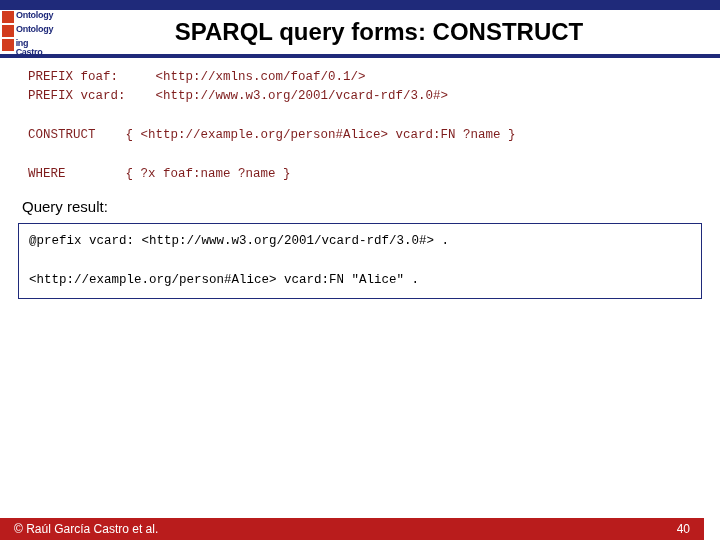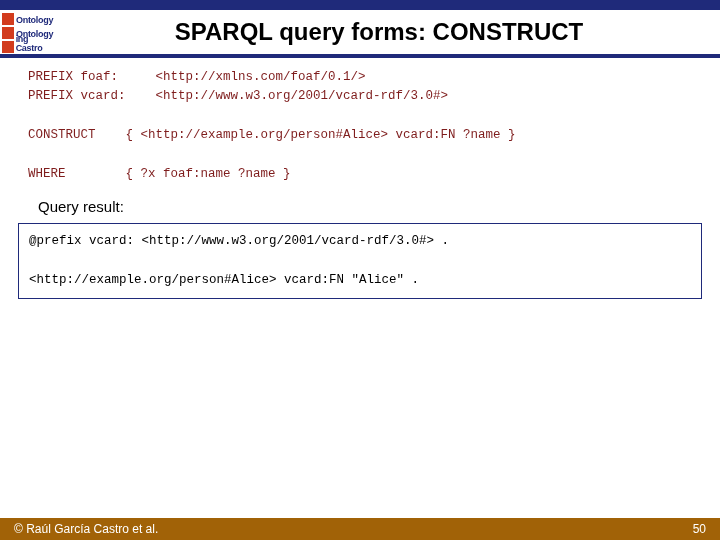--- a/index.html
+++ b/index.html
@@ -1,29 +1,29 @@
 <!DOCTYPE html>
 <html><head>
 <meta charset="utf-8">
 <style>
   * { margin: 0; padding: 0; box-sizing: border-box; }
   html, body { width: 720px; height: 540px; font-family: Arial, Helvetica, sans-serif; background: #fff; }
   .slide { position: relative; width: 720px; height: 540px; }
   .topbar { position: absolute; top: 0; left: 0; right: 0; height: 10px; background: #1f2a7a; }
   .titlebar { position: absolute; top: 10px; left: 0; right: 0; height: 48px; background: #fff; border-bottom: 4px solid #1f2a7a; display: flex; align-items: center; }
   .logo { width: 54px; height: 46px; margin-left: 2px; display: flex; flex-direction: column; justify-content: space-between; padding: 2px 0; }
-  .logo-row { display: flex; align-items: flex-end; height: 14px; }
+  .logo-row { display: flex; align-items: flex-start; height: 14px; }
   .sq { width: 12px; height: 12px; background: #d23c1e; margin-right: 2px; }
   .lt { font-size: 9px; font-weight: 700; color: #1f2a7a; line-height: 9px; letter-spacing: -0.3px; }
   .title { flex: 1; text-align: center; font-size: 24px; font-weight: 700; color: #000; padding-right: 18px; }
   .content { position: absolute; top: 68px; left: 18px; right: 18px; bottom: 30px; }
   .codebox { border: 1.5px solid #1f2a7a; padding: 8px 10px; margin-bottom: 14px; font-family: "Courier New", monospace; font-size: 12.5px; line-height: 1.55; white-space: pre; color: #000; overflow: hidden; }
   .codeplain { padding: 0 10px; font-family: "Courier New", monospace; font-size: 12.5px; line-height: 1.55; white-space: pre; color: #7f1d1d; margin-bottom: 14px; }
-  .label { font-size: 15px; color: #000; margin: 6px 0 8px 20px; }
-  .footer { position: absolute; bottom: 0; left: 0; right: 0; height: 22px; background: #a16207; color: #fff; font-size: 12px; display: flex; align-items: center; justify-content: space-between; padding: 0 14px; }
+  .label { font-size: 15px; color: #000; margin: 6px 0 8px 4px; }
+  .footer { position: absolute; bottom: 0; left: 0; right: 16px; height: 22px; background: #b91c1c; color: #fff; font-size: 12px; display: flex; align-items: center; justify-content: space-between; padding: 0 14px; }
 </style>
 </head>
 <body>
 
 <div class="slide">
   <div class="topbar"></div>
 
   <div class="titlebar">
     <div class="logo">
       <div class="logo-row">
@@ -50,15 +50,15 @@
 
 WHERE        { ?x foaf:name ?name }</div>
     <div class="label">Query result:</div>
     <div class="codebox">@prefix vcard: &lt;http://www.w3.org/2001/vcard-rdf/3.0#&gt; .
 
 &lt;http://example.org/person#Alice&gt; vcard:FN "Alice" .</div>
   </div>
 
   <div class="footer">
     <span>© Raúl García Castro et al.</span>
-    <span>50</span>
+    <span>40</span>
   </div>
 </div>
 
 </body></html>

